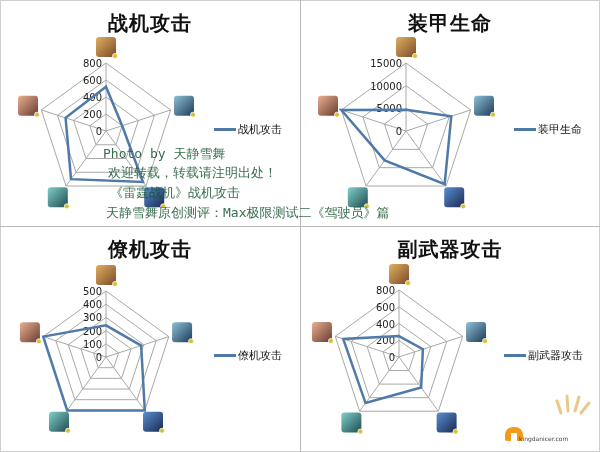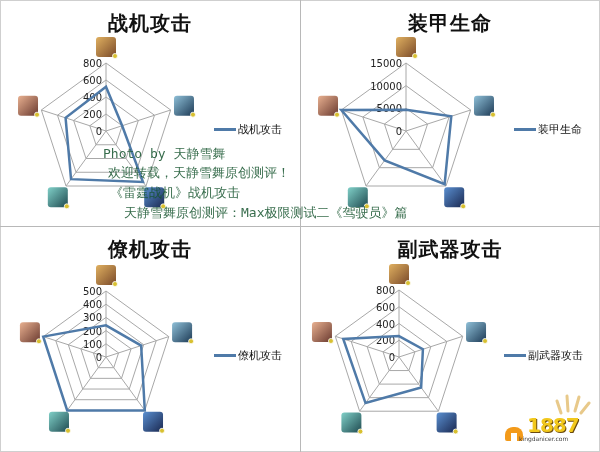--- a/index.html
+++ b/index.html
@@ -322,29 +322,28 @@
         <circle x="0" cx="30.964422180092555" cy="114.96962345562928" r="2.5" fill="#d8c030" stroke="#fff" stroke-width="0.8"></circle>
       </g>
     </svg>
   <div class="legend" style="left:204px;top:122px;">
     <span class="swatch" style="background:#4f7aa8"></span>
     <span>副武器攻击</span>
   </div>
 </div>
 
 <div class="watermark" style="left:103px;top:145px;">Photo by 天静雪舞</div>
-<div class="watermark" style="left:108px;top:164px;">欢迎转载，天静雪舞原创测评！</div>
+<div class="watermark" style="left:108px;top:164px;">欢迎转载，转载请注明出处！</div>
 <div class="watermark" style="left:110px;top:184px;">《雷霆战机》战机攻击</div>
-<div class="watermark" style="left:124px;top:204px;">天静雪舞原创测评：Max极限测试二《驾驶员》篇</div>
+<div class="watermark" style="left:106px;top:204px;">天静雪舞原创测评：Max极限测试二《驾驶员》篇</div>
 
 <div class="logo">
   <svg class="logo-rays" viewBox="0 0 40 22">
     <g stroke="#e8c98a" stroke-width="3" stroke-linecap="round">
       <line x1="8" y1="20" x2="4" y2="8"></line>
         <line x1="15" y1="18" x2="14" y2="3"></line>
       <line x1="22" y1="18" x2="26" y2="4"></line>
         <line x1="28" y1="20" x2="36" y2="10"></line>
     </g>
   </svg>
   <div class="logo-house"></div>
-  <div class="logo-text">1887</div>
   <div class="logo-sub">kingdanicer.com</div>
 </div>
 
 </body></html>

